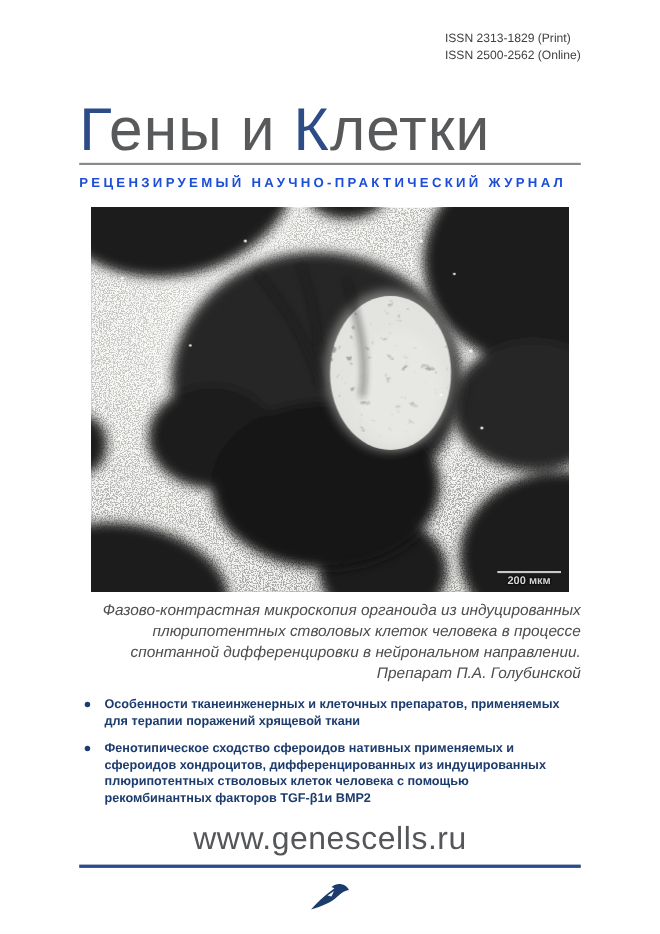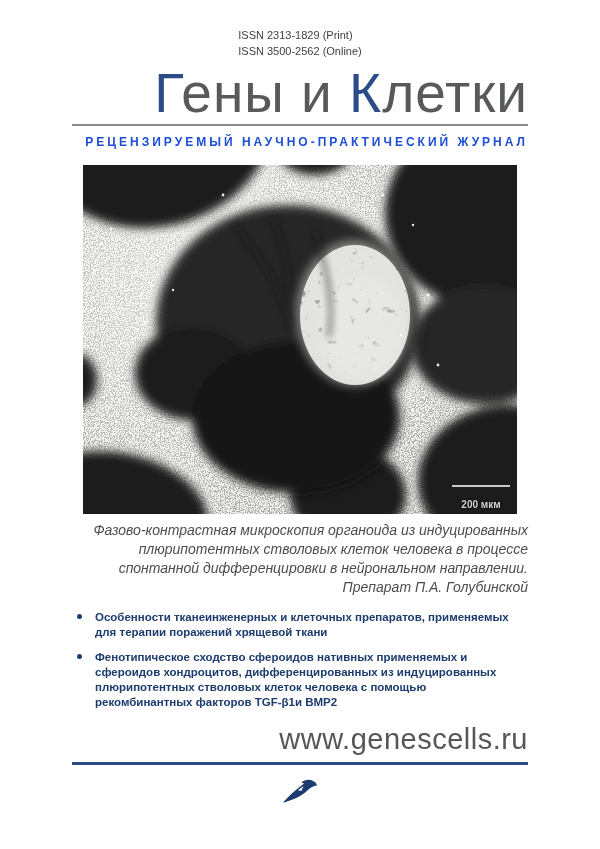--- a/index.html
+++ b/index.html
@@ -2,60 +2,60 @@
 <html><head>
 <meta charset="utf-8">
 <style>
   html,body{margin:0;padding:0;background:#e9e9e9;}
   .page{
     width:600px;height:849px;background:#ffffff;position:relative;overflow:hidden;
     margin:0 auto;font-family:"Liberation Sans", sans-serif;color:#3f4042;
   }
   .content{padding:28px 72px 0 72px;}
   
-  .top-row{display:flex;justify-content:center;font-size:11px;line-height:1.45;color:#404143;gap:48px;}
+  .top-row{display:flex;justify-content:flex-end;font-size:11px;line-height:1.45;color:#404143;gap:48px;}
   .top-right{text-align:right;}
   
-  .masthead{margin-top:4px;text-align:right;}
+  .masthead{margin-top:28px;text-align:left;}
   .title{font-size:55px;line-height:1.08;letter-spacing:1px;color:#58595b;font-weight:400;white-space:nowrap;}
   .title span{white-space:pre;}
   .title .accent{color:#2b4c86;}
   .title-rule{border-bottom:2px solid #8a8b8e;margin-top:1px;}
   .subtitle{margin-top:9px;font-size:12px;font-weight:700;letter-spacing:3px;color:#1d4ed8;}
   
   .micro-wrap{width:434px;height:349px;margin:16px auto 0 auto;position:relative;background:#b5b5b3;}
   .micro-wrap svg{display:block;}
   .scalebar{
     position:absolute;right:7px;bottom:4px;width:58px;text-align:center;
-    border-top:2px solid #c9c9c7;padding-top:12px;
+    border-top:2px solid #c9c9c7;padding-top:2px;
     font-size:10px;font-weight:700;color:#d6d6d3;
     text-shadow:0 0 2px #000,0 0 2px #000;
   }
   
   .caption{margin-top:7px;text-align:right;font-style:italic;font-size:14px;line-height:1.35;color:#4c4d4f;}
   
   .highlights{margin:13px 12px 0 0;padding:0;list-style:none;}
   .highlights li{display:flex;gap:13px;padding-left:5px;margin-bottom:10px;
     font-size:11.5px;font-weight:700;line-height:1.3;color:#1d3c6e;}
   .dot{flex:none;width:5px;height:5px;border-radius:50%;background:#1d3c6e;margin-top:4px;}
   
-  .site{margin-top:14px;text-align:right;font-size:29px;letter-spacing:.5px;color:#55565a;}
+  .site{margin-top:14px;text-align:center;font-size:29px;letter-spacing:.5px;color:#55565a;}
   .blue-rule{margin-top:6px;height:3px;background:#2b4c86;}
   .publisher{margin-top:12px;display:flex;flex-direction:column;align-items:center;}
 </style>
 </head>
 <body>
 
 <div class="page">
   <div class="content">
 
     <div class="top-row">
       <div>
         <div>ISSN 2313-1829 (Print)</div>
-        <div>ISSN 3500-2562 (Online)</div>
+        <div>ISSN 2500-2562 (Online)</div>
       </div>
     </div>
 
     <div class="masthead">
       <div class="title">
         <span class="accent">Г</span><span>ены</span><span> и </span><span class="accent">К</span><span>летки</span>
       </div>
       <div class="title-rule"></div>
       <div class="subtitle">РЕЦЕНЗИРУЕМЫЙ НАУЧНО-ПРАКТИЧЕСКИЙ ЖУРНАЛ</div>
     </div>

